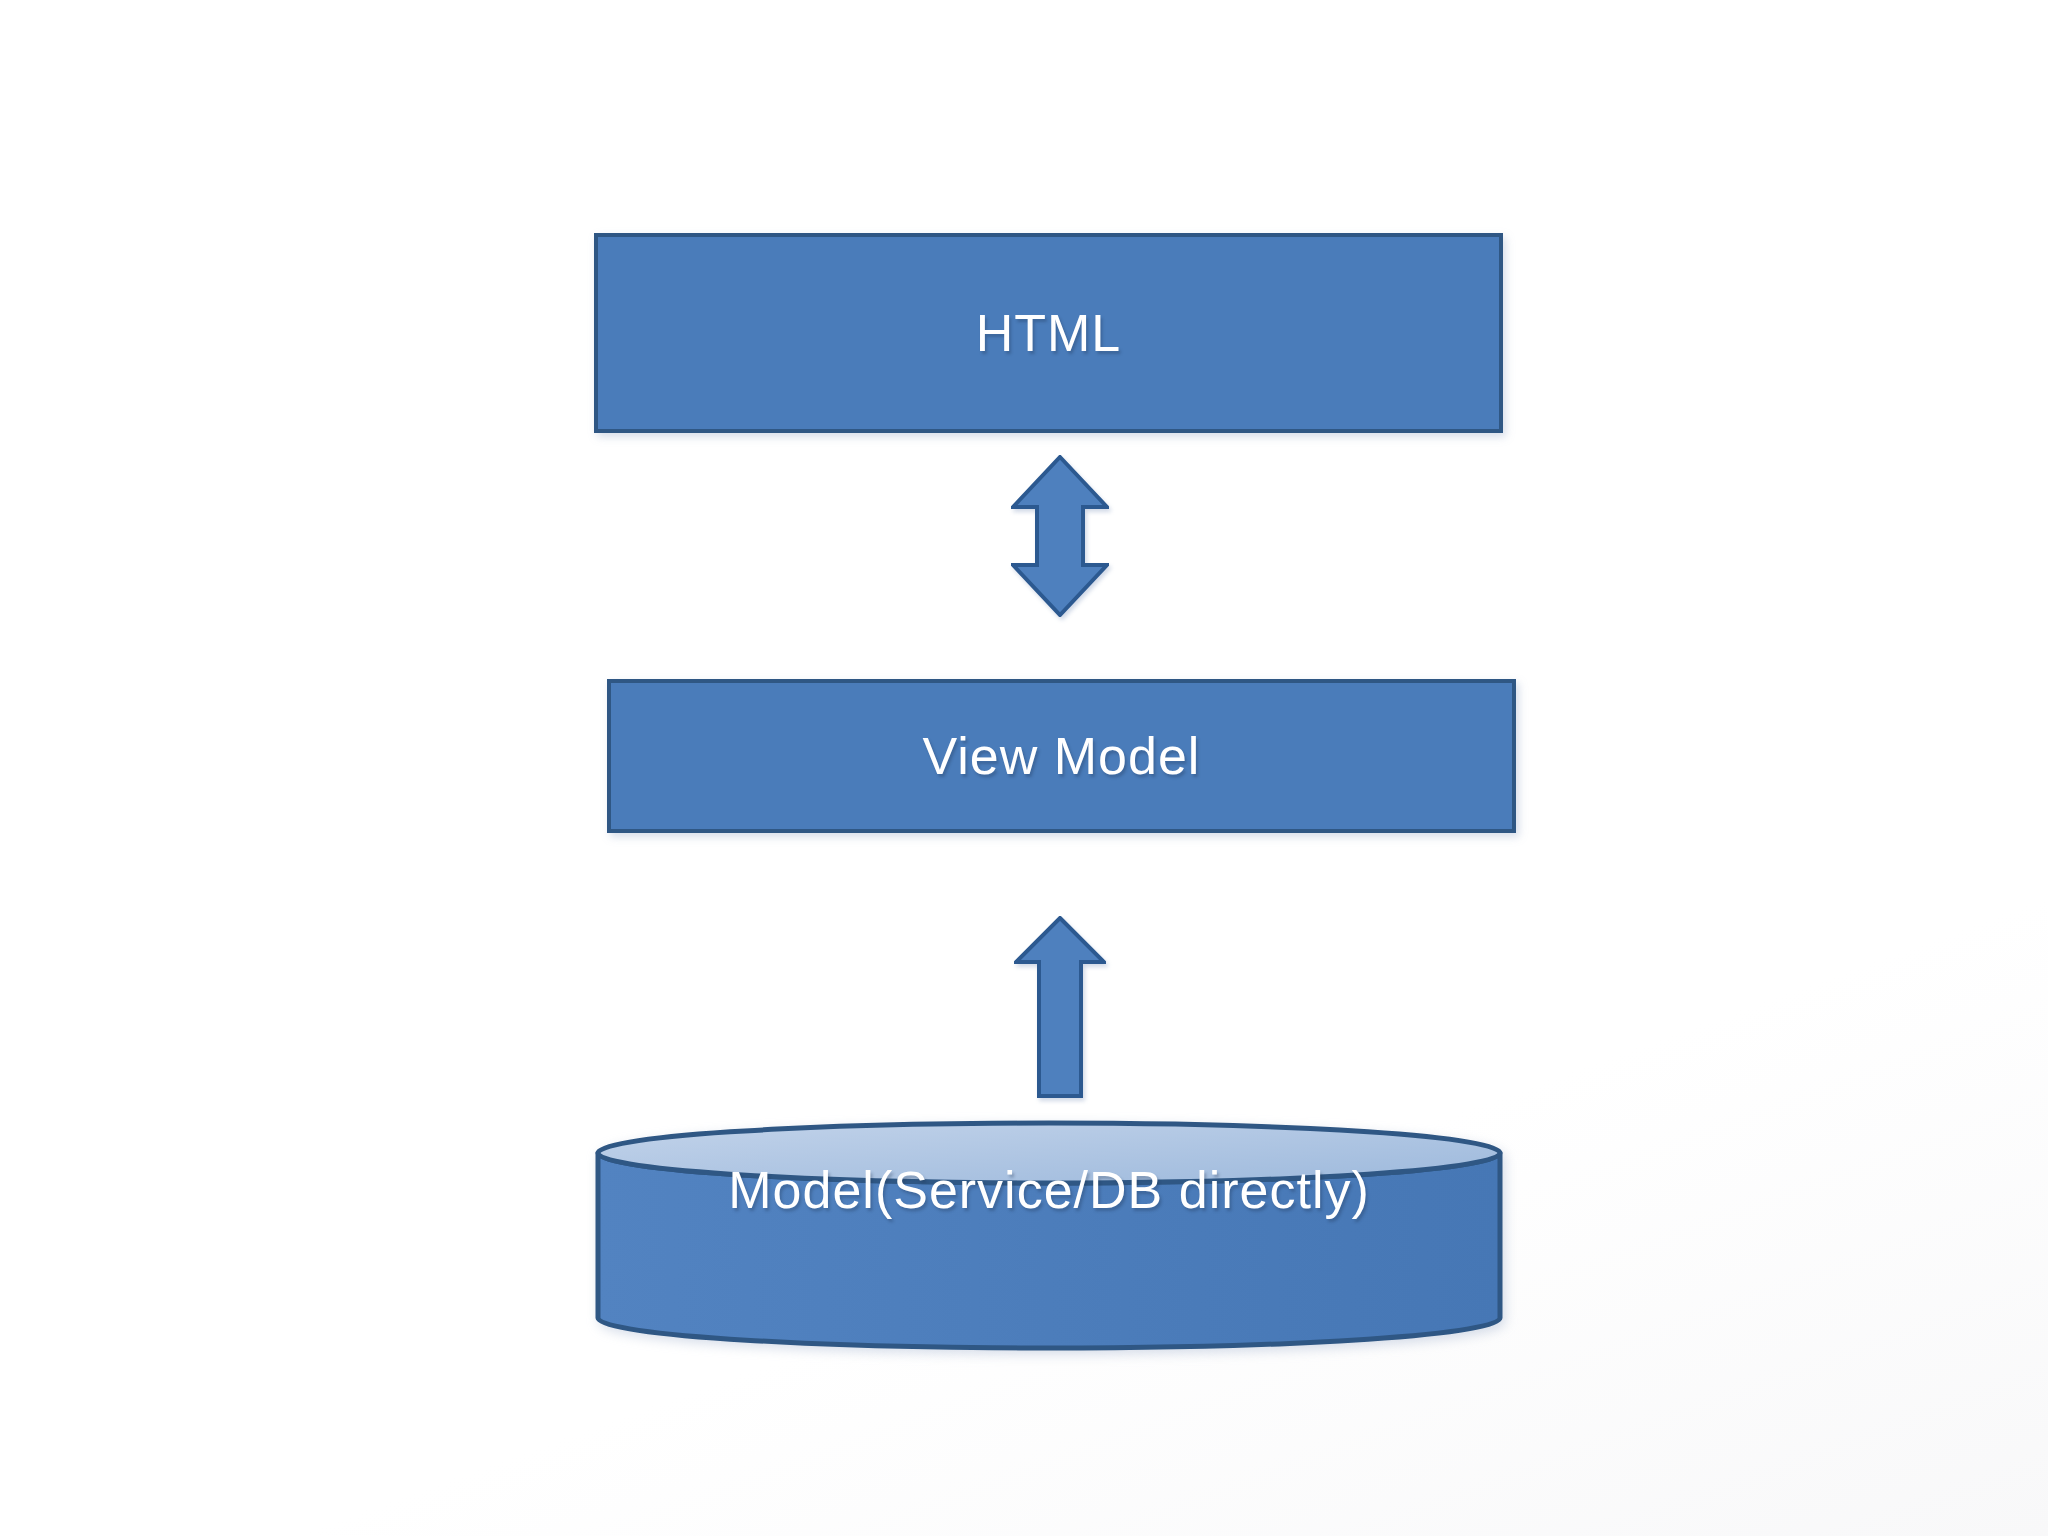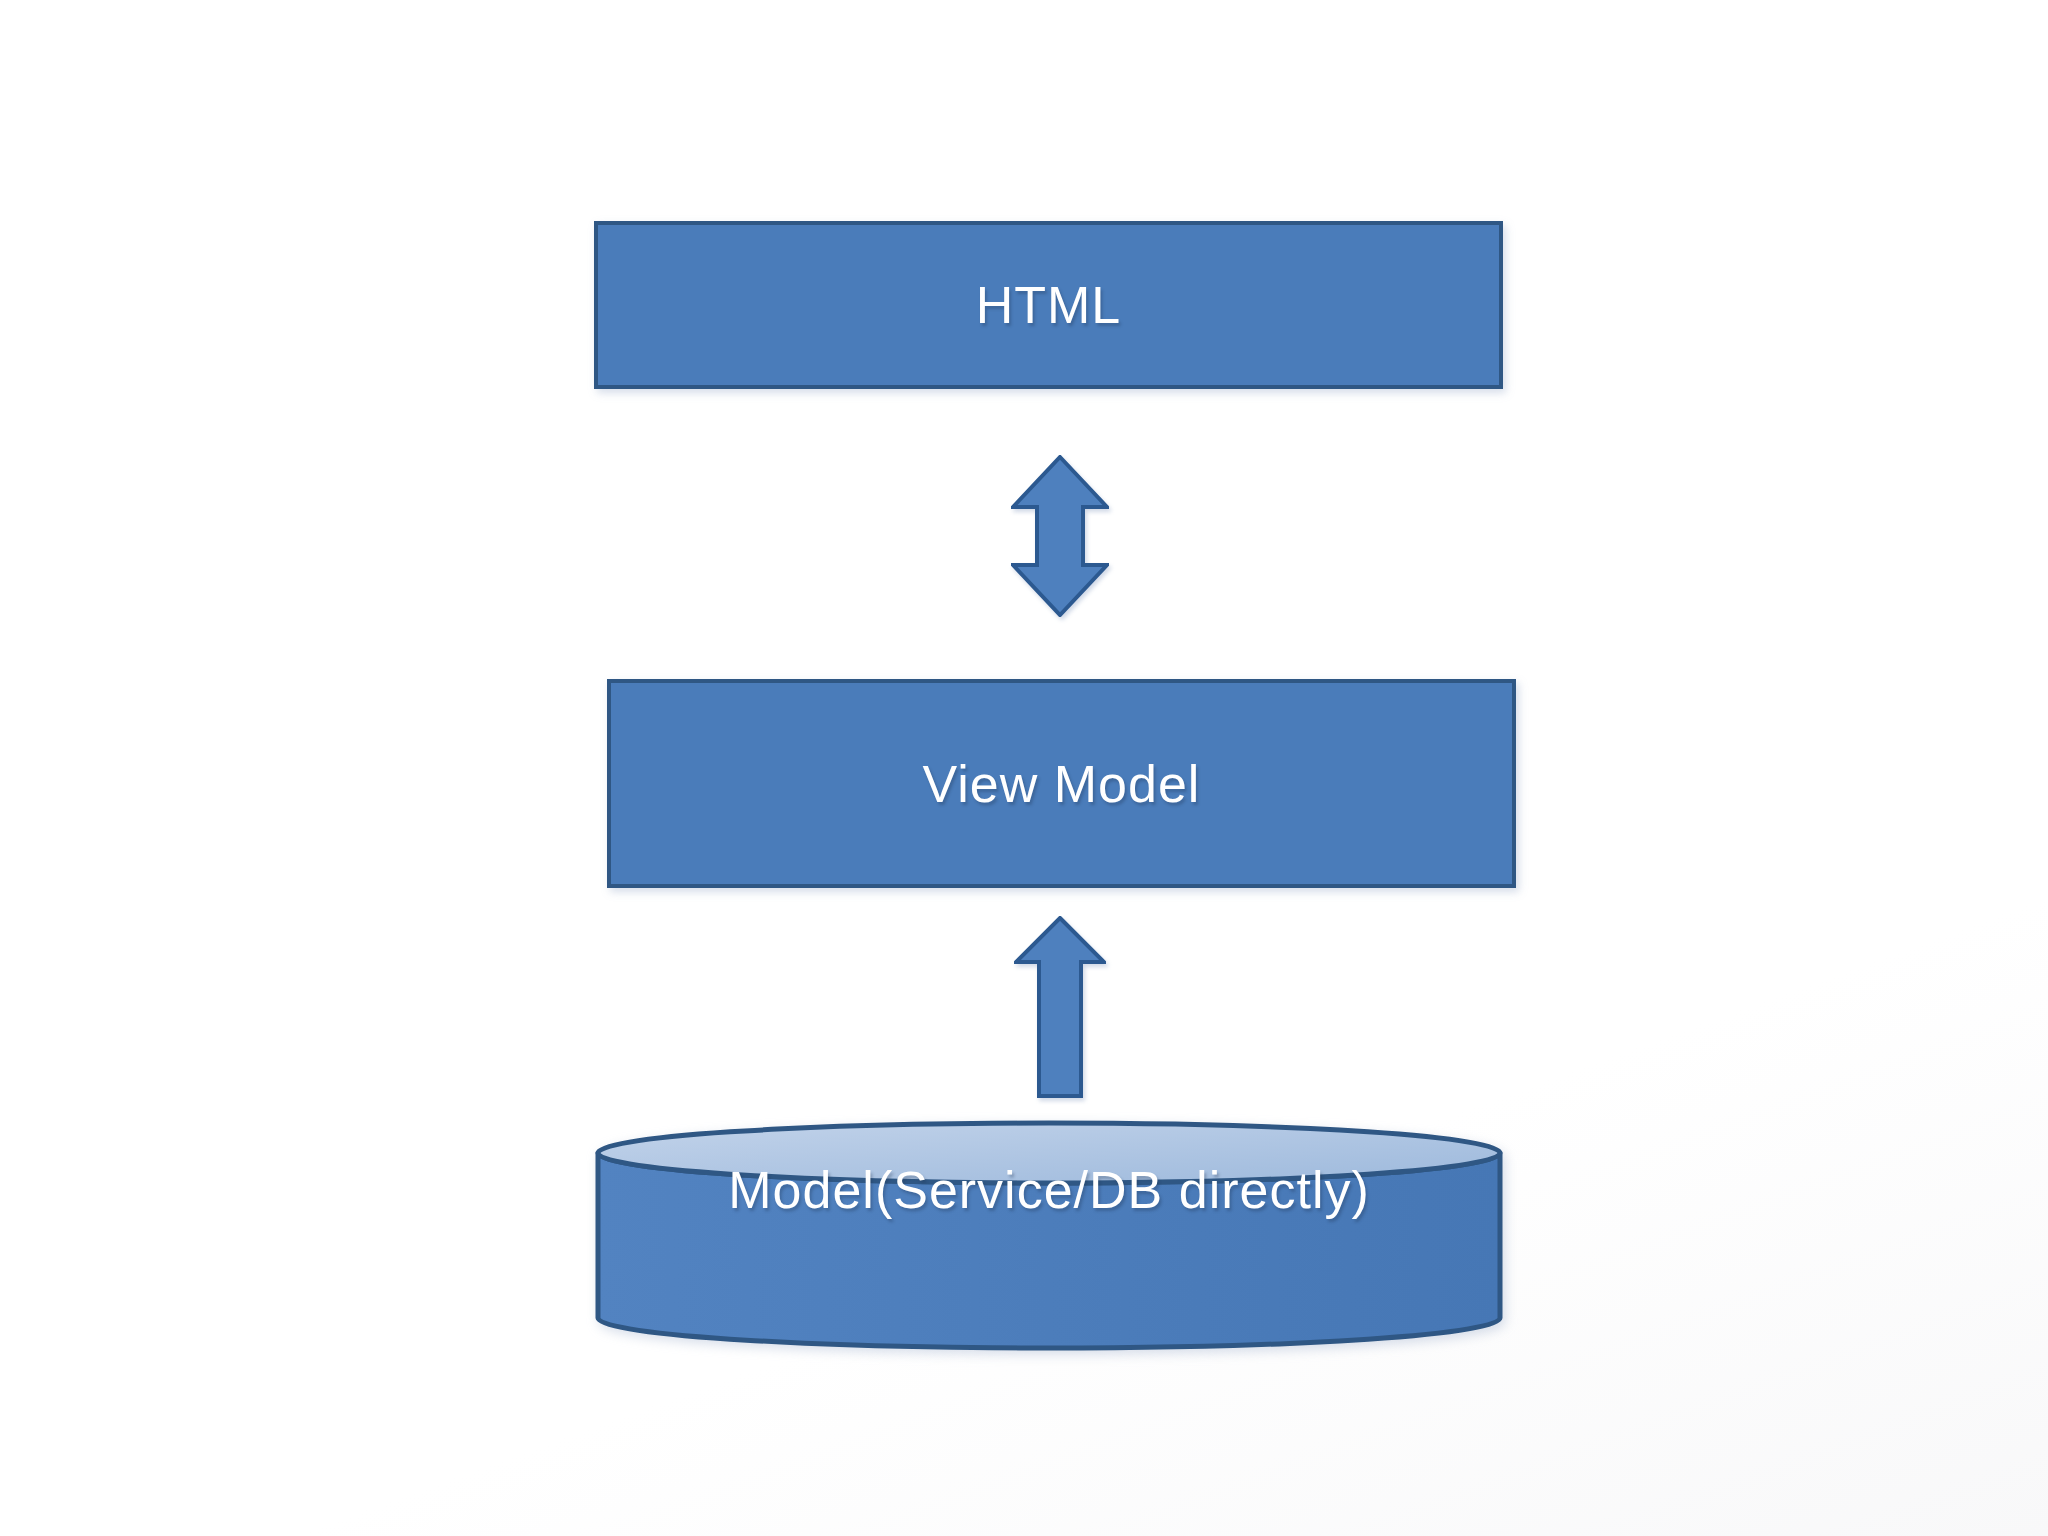--- a/index.html
+++ b/index.html
@@ -23,30 +23,30 @@
     box-sizing: border-box;
     background: #4A7CBA;
     border: 4px solid #2F5784;
     display: flex;
     align-items: center;
     justify-content: center;
     box-shadow: 3px 4px 8px rgba(140, 160, 195, 0.35);
   }
   #rect-html {
     left: 594px;
-    top: 221px;
+    top: 233px;
     width: 909px;
-    height: 168px;
+    height: 200px;
     text-align: center;
   }
   #rect-view-model {
     left: 607px;
     top: 679px;
     width: 909px;
-    height: 209px;
+    height: 154px;
   }
   .node-label {
     color: #ffffff;
     font-size: 52px;
     font-weight: 400;
     letter-spacing: 1px;
     text-shadow: 2px 3px 3px rgba(30, 50, 80, 0.30);
     white-space: nowrap;
   }
   .arrow-svg {

